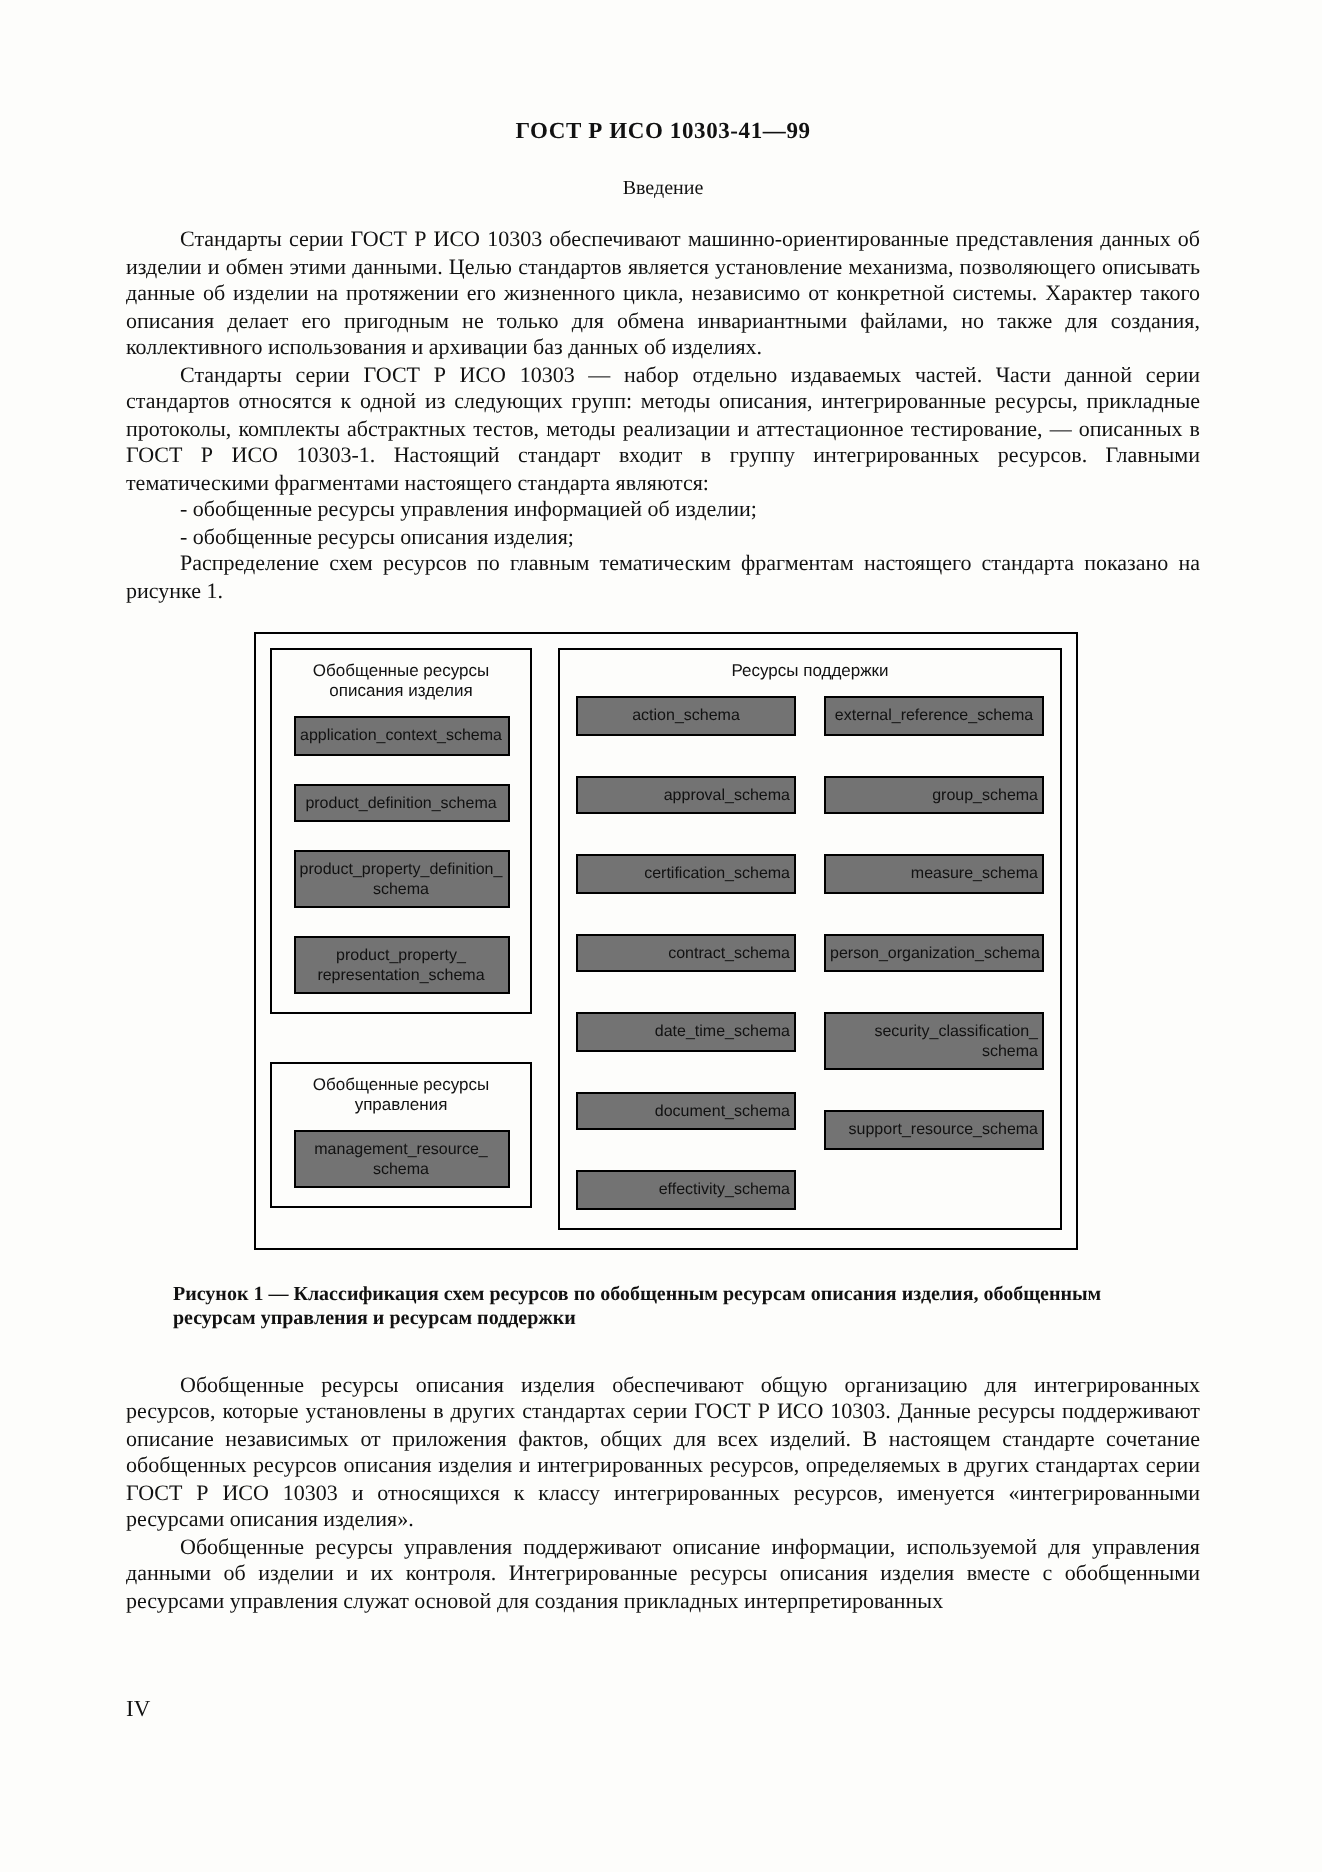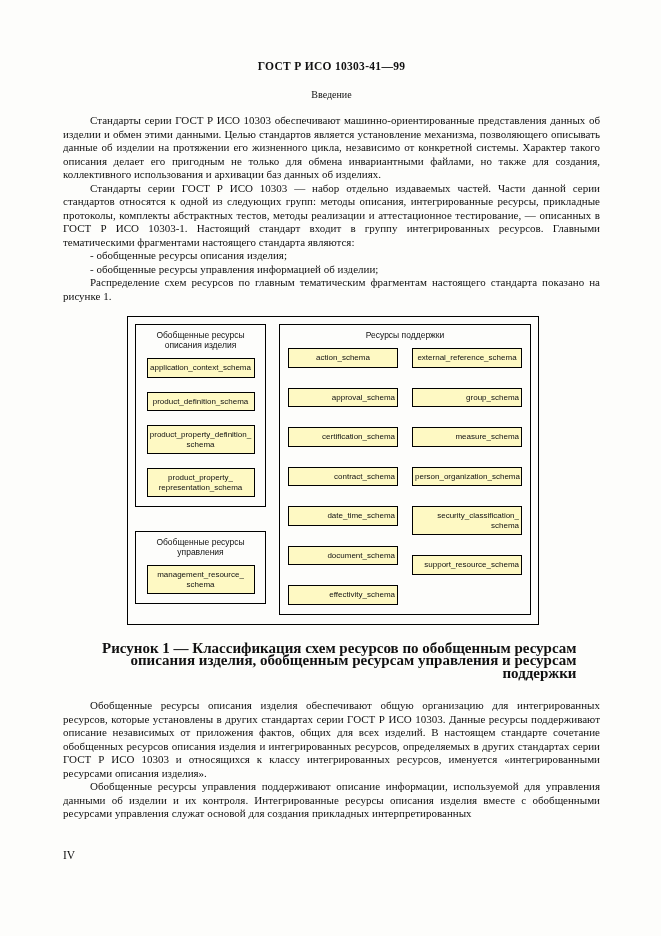--- a/index.html
+++ b/index.html
@@ -66,44 +66,44 @@
   }
   .schema-box {
     border: 1px solid #000;
     width: 108px;
     margin: 0 auto;
     text-align: center;
     font-size: 8px;
     line-height: 9.5px;
     padding: 4px 2px;
     white-space: pre-line;
-    background: #fef9c3;
+    background: #737373;
   }
   .group-product .schema-box + .schema-box { margin-top: 14px; }
   .group-product { margin-bottom: 24px; }
   .group-management { }
   .group-support {
     flex: 1;
     padding: 5px 6px 9px 6px;
   }
   .support-cols {
     display: flex;
     gap: 10px;
     justify-content: center;
     margin-top: 2px;
   }
   .support-col { width: 114px; }
   .support-col .schema-box { width: 110px; }
   .support-col .schema-box + .schema-box { margin-top: 20px; text-align: right; }
   
   .fig-caption {
     font-weight: bold;
-    font-size: 15px;
+    font-size: 10px;
     line-height: 12.5px;
-    text-align: right;
+    text-align: left;
     width: 490px;
     margin: 17px auto 0 auto;
   }
   .after-figure { margin-top: 20px; }
   .page-number {
     position: absolute;
     left: 63px;
     top: 849px;
     font-size: 11.5px;
   }
@@ -113,22 +113,22 @@
 
 <div class="page">
 
   <div class="doc-header">ГОСТ Р ИСО 10303-41—99</div>
 
   <div class="section-title">Введение</div>
 
   <div class="body-text">
     <p class="para">Стандарты серии ГОСТ Р ИСО 10303 обеспечивают машинно-ориентированные представления данных об изделии и обмен этими данными. Целью стандартов является установление механизма, позволяющего описывать данные об изделии на протяжении его жизненного цикла, независимо от конкретной системы. Характер такого описания делает его пригодным не только для обмена инвариантными файлами, но также для создания, коллективного использования и архивации баз данных об изделиях.</p>
     <p class="para">Стандарты серии ГОСТ Р ИСО 10303 — набор отдельно издаваемых частей. Части данной серии стандартов относятся к одной из следующих групп: методы описания, интегрированные ресурсы, прикладные протоколы, комплекты абстрактных тестов, методы реализации и аттестационное тестирование, — описанных в ГОСТ Р ИСО 10303-1. Настоящий стандарт входит в группу интегрированных ресурсов. Главными тематическими фрагментами настоящего стандарта являются:</p>
+    <p class="list-line">- обобщенные ресурсы управления информацией об изделии;</p>
     <p class="list-line">- обобщенные ресурсы описания изделия;</p>
-    <p class="list-line">- обобщенные ресурсы управления информацией об изделии;</p>
     <p class="para">Распределение схем ресурсов по главным тематическим фрагментам настоящего стандарта показано на рисунке 1.</p>
   </div>
 
   <div class="figure">
     <div class="fig-left">
       <div class="group group-product">
         <div class="group-title">Обобщенные ресурсы
 описания изделия</div>
         <div class="schema-box">application_context_schema</div>
         <div class="schema-box">product_definition_schema</div>

